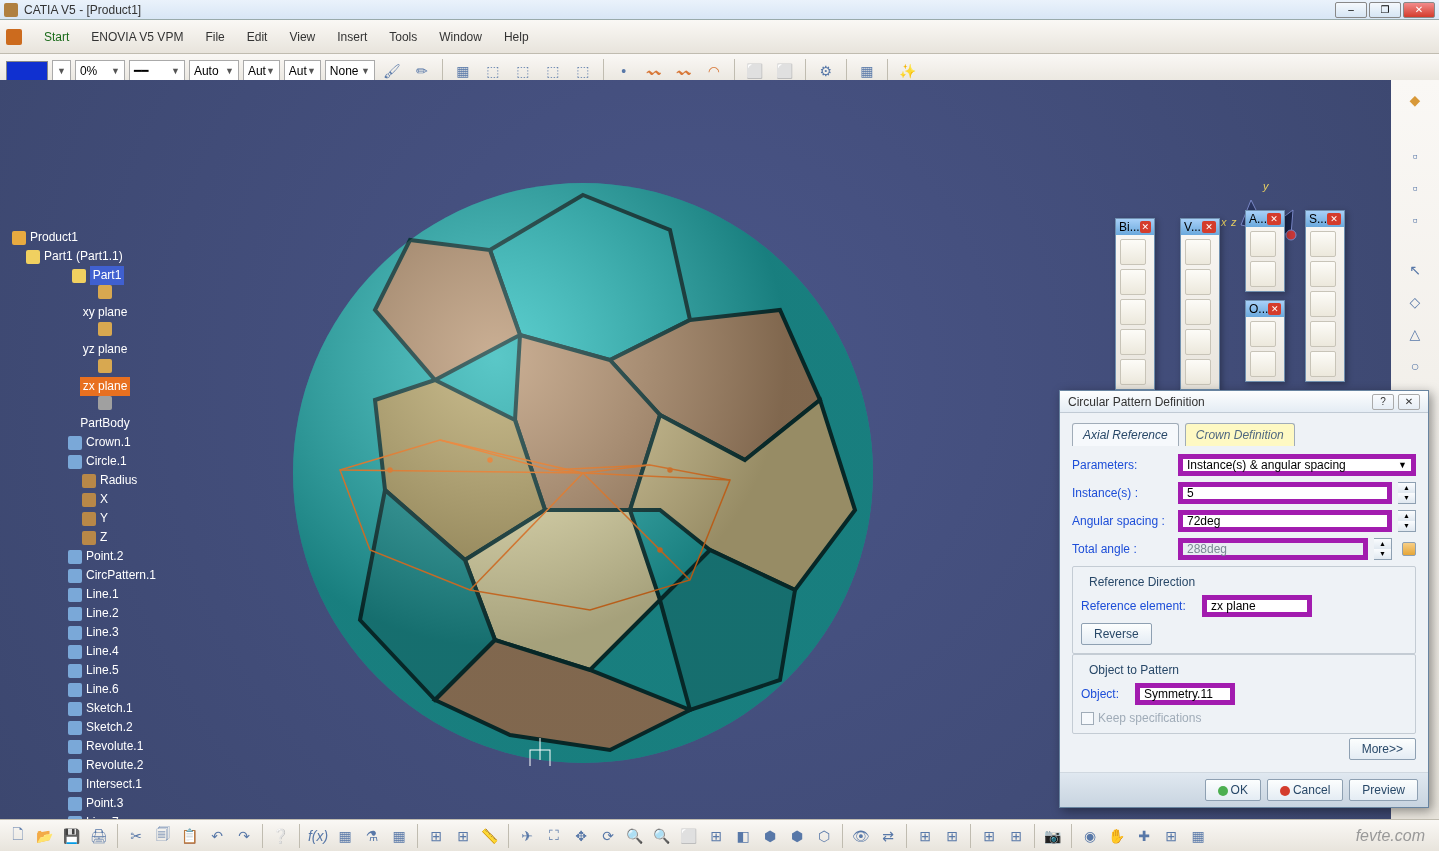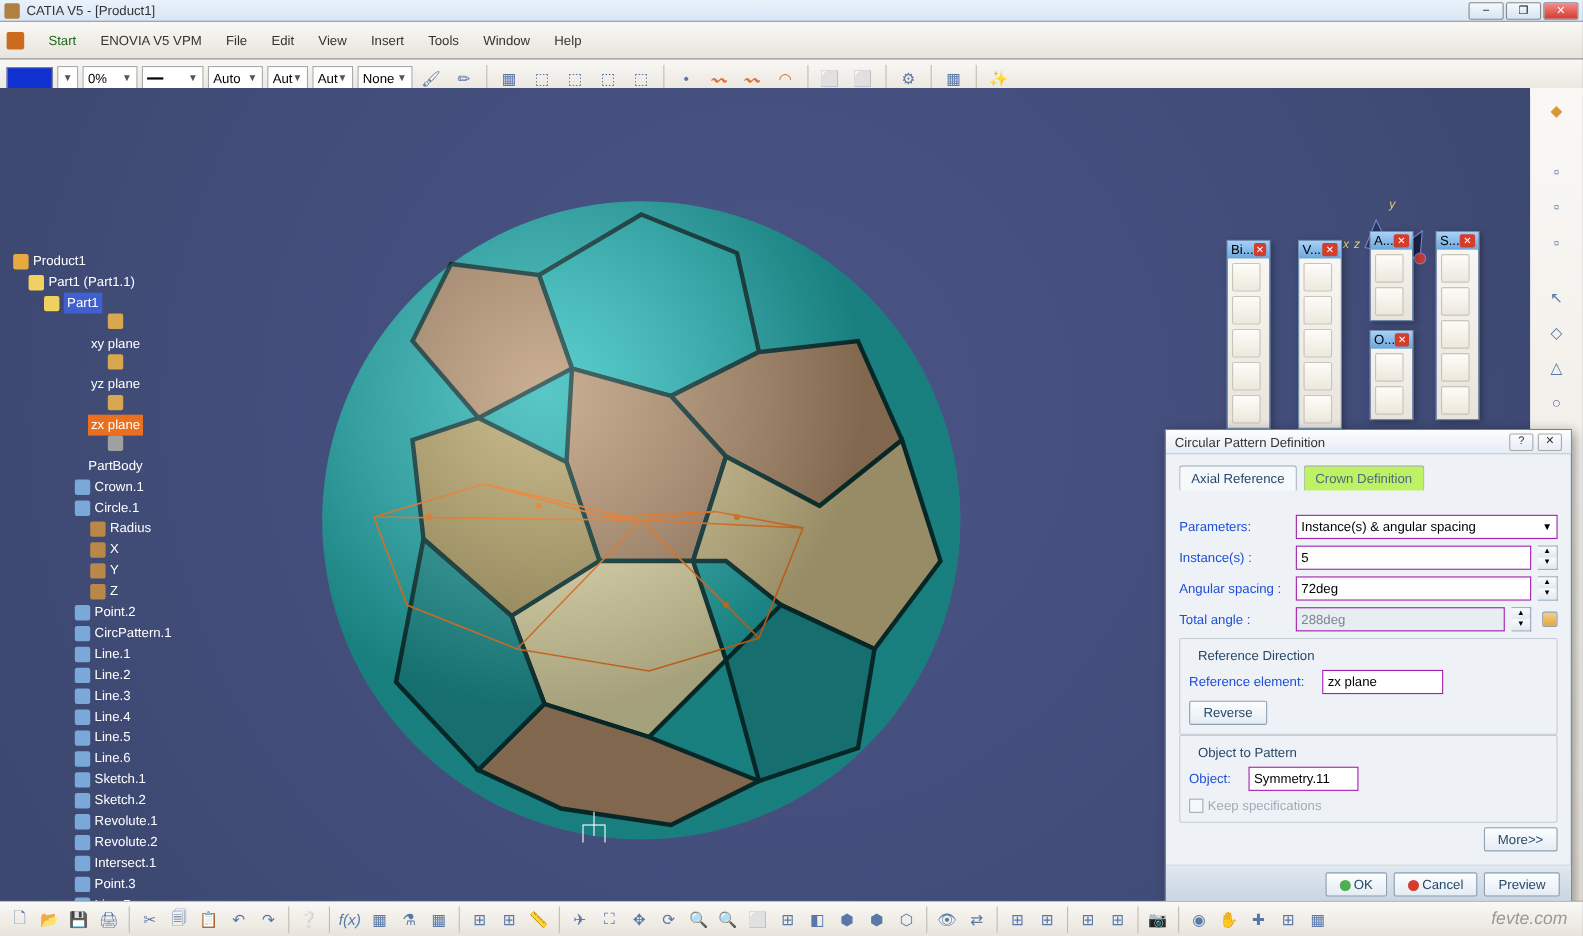--- a/index.html
+++ b/index.html
@@ -35,21 +35,21 @@
 .tree-row { display:flex;align-items:center;gap:4px;white-space:nowrap; }
 .tree-ico { width:14px;height:14px;display:inline-block;border-radius:2px; }
 .ico-prod { background:#e8aa40; }
 .ico-part { background:#f0d060; }
 .ico-plane { background:#d8a850; }
 .ico-body { background:#a0a0a0; }
 .ico-feat { background:#7aa8d8; }
 .ico-param { background:#b88848; }
 .hl-blue { background:#4060d0;padding:0 3px; }
 .hl-orange { background:#e87020;padding:0 3px; }
-.ind1 { padding-left:14px; } .ind2 { padding-left:28px; } .ind3 { padding-left:42px;flex-direction:column; } .ind4 { padding-left:56px; } .ind5 { padding-left:70px; }
+.ind1 { padding-left:14px; } .ind2 { padding-left:28px;justify-content:center; } .ind3 { padding-left:42px;flex-direction:column; } .ind4 { padding-left:56px; } .ind5 { padding-left:70px; }
 
 
 .ball-wrap { position:absolute; left:290px; top:100px; width:586px; height:586px; }
 .ball-svg { width:100%; height:100%; }
 
 
 .compass { position:absolute; top:100px; right:80px; width:90px; height:90px; }
 .compass .lbl { position:absolute; color:#e8d060; font-size:11px; font-style:italic; }
 
 
@@ -62,26 +62,26 @@
 .palette-head .x { margin-left:auto;width:14px;height:12px;background:#d43c2c;color:#fff;font-size:9px;text-align:center;line-height:12px;border-radius:2px; }
 .palette-body { padding:4px;display:flex;flex-direction:column;gap:4px; }
 .pal-btn { width:26px;height:26px;border:1px solid #c8c4b8;background:linear-gradient(#fdfcf8,#ece8dc);border-radius:2px; }
 
 
 .dialog { position:absolute; right:10px; top:390px; width:370px; background:#eef2f6; border:1px solid #6884a0; box-shadow:3px 3px 10px rgba(0,0,0,.4); }
 .dlg-title { height:22px;background:linear-gradient(#fdfefe,#e4ecf4);border-bottom:1px solid #c0cad4;display:flex;align-items:center;padding:0 8px;color:#333; }
 .dlg-title .x { margin-left:4px;width:22px;height:16px;border:1px solid #aaa;border-radius:2px;text-align:center;font-size:10px;line-height:14px;background:linear-gradient(#fafcfe,#e6edf5); }
 .dlg-title .q { margin-left:auto; }
 .dlg-body { padding:10px 12px 8px; }
-.tabs { display:flex;gap:6px;margin-bottom:22px; }
+.tabs { display:flex;gap:6px;margin-bottom:8px;font-style:italic; }
 .tab { padding:4px 10px;border:1px solid #a0acb8;border-bottom:none;background:#f6f9fc;border-radius:3px 3px 0 0;color:#284868; }
-.tab.inactive { background:#bef264;color:#506880; }
+.tab.inactive { background:#fef9c3;color:#506880; }
 .form-row { display:flex;align-items:center;margin-bottom:6px;gap:6px; }
 .form-row label { width:100px;color:#1d4ed8; }
-.form-input { flex:1;border:1px solid #a21caf;background:#fff;height:22px;padding:0 4px;display:flex;align-items:center; }
+.form-input { flex:1;border:5px solid #a21caf;background:#fff;height:22px;padding:0 4px;display:flex;align-items:center; }
 .form-input.disabled { background:#e8edf2;color:#7a8894; }
 .spin { width:18px;height:22px;border:1px solid #8ea0b2;border-left:none;display:flex;flex-direction:column; }
 .spin span { flex:1;font-size:7px;text-align:center;line-height:10px;background:linear-gradient(#fafcfe,#e0e8f0); }
 .fieldset { border:1px solid #c4ccd4;padding:8px;margin-bottom:0;border-radius:2px; }
 .fieldset-title { color:#284868;margin:-14px 0 6px 4px;background:#eef2f6;display:inline-block;padding:0 4px; }
 .dlg-btn { border:1px solid #8ea0b2;background:linear-gradient(#fcfefe,#e4ecf4);padding:3px 12px;border-radius:2px;color:#284868; }
 .dlg-footer { display:flex;justify-content:flex-end;gap:6px;padding:6px 10px;border-top:1px solid #d0d8e0;background:linear-gradient(#e0e8f0,#c8d4e0); }
 .dlg-footer .dot { width:10px;height:10px;border-radius:50%;margin-right:3px;display:inline-block;vertical-align:middle; }
 .dot-g{background:#4caf50;} .dot-r{background:#d43c2c;}
 .more-row { text-align:right;padding:4px 0; }

